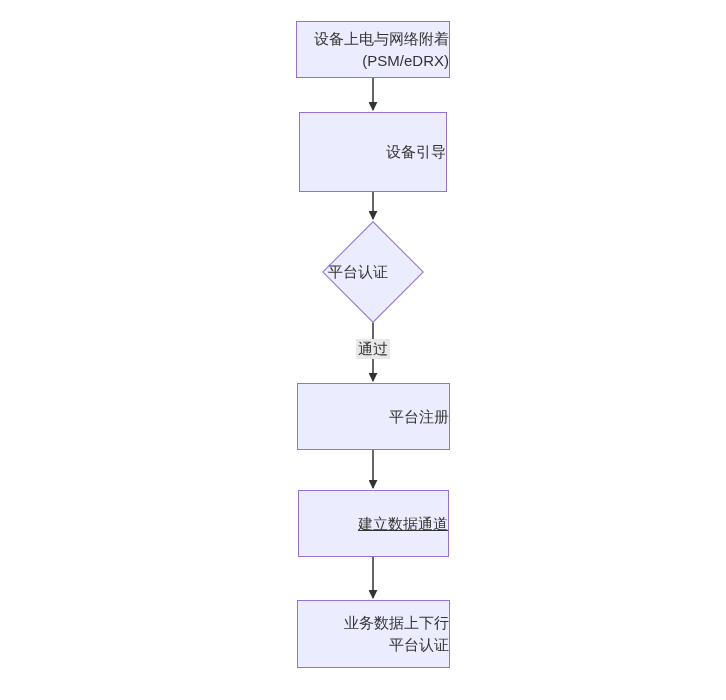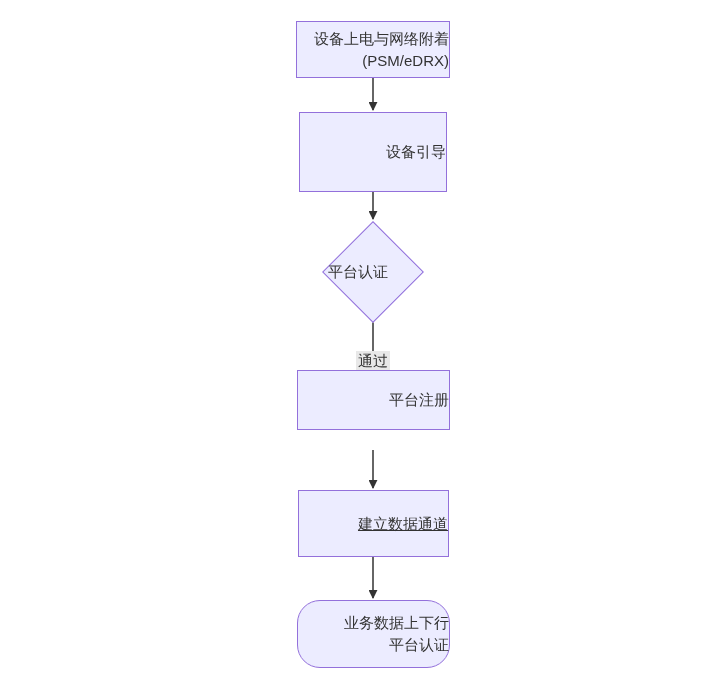--- a/index.html
+++ b/index.html
@@ -68,21 +68,20 @@
     position: absolute;
     left: 373px;
     top: 349px;
     transform: translate(-50%, -50%);
     background: var(--edge-label-bg, #e8e8e8);
     color: var(--text, #333333);
     font-size: 15px;
     line-height: 20px;
     padding: 0 2px;
     white-space: nowrap;
-    margin-top: 12px;
   }
 </style>
 </head>
 <body>
 
 <div class="canvas">
 
   <svg class="edges" viewBox="0 0 726 700">
     <defs>
       <marker id="arrowhead" markerUnits="strokeWidth" viewBox="0 0 10 10" refX="9" refY="5" markerWidth="6" markerHeight="6" orient="auto">
@@ -103,26 +102,26 @@
 
   <div class="node" style="left:299px; top:112px; width:148px; height:80px;">
     <span>设备引导</span>
   </div>
 
   <div class="diamond-shape"></div>
   <span class="diamond-label">平台认证</span>
 
   <span class="edge-label">通过</span>
 
-  <div class="node" style="left:297px; top:370px; width:153px; height:60px;">
+  <div class="node" style="left:297px; top:383px; width:153px; height:67px;">
     <span>平台注册</span>
   </div>
 
   <div class="node" style="left:298px; top:490px; width:151px; height:67px;text-decoration:underline;">
     <span>建立数据通道</span>
   </div>
 
-  <div class="node" style="left:297px; top:600px; width:153px; height:68px;border-radius:23px;">
+  <div class="node" style="left:297px; top:600px; width:153px; height:68px;">
     <span>业务数据上下行</span>
     <span>平台认证</span>
   </div>
 
 </div>
 
 </body></html>

